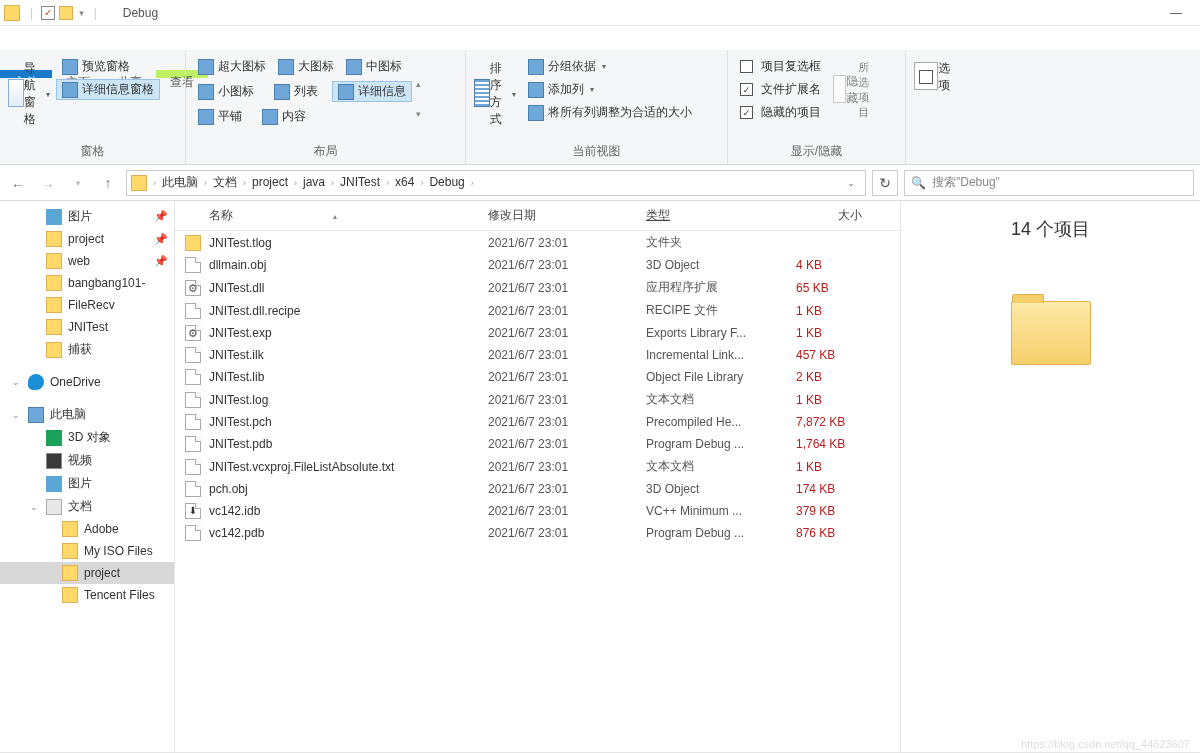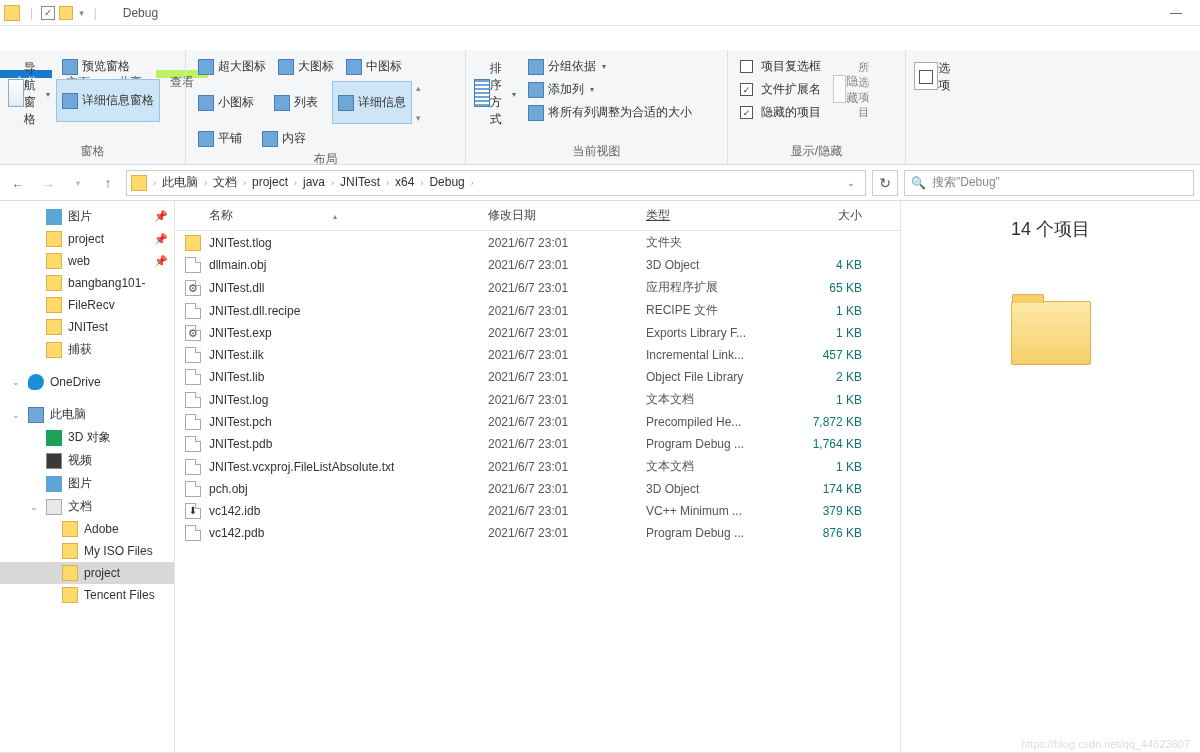--- a/index.html
+++ b/index.html
@@ -22,21 +22,21 @@
   .tab.active { background: #bef264; }
   
   
   .ribbon { background: #f5f6f7; border-bottom: 1px solid #dadada; display: flex; height: 115px; }
   .rgroup { border-right: 1px solid #e0e0e0; display: flex; flex-direction: column; padding: 2px 6px 0; }
   .rgroup-body { flex: 1; display: flex; align-items: flex-start; gap: 4px; padding-top: 4px; }
   .rgroup-label { text-align: center; font-size: 12px; color: #666; padding: 2px 0 4px; }
   .rbtn-big { display: flex; flex-direction: row; align-items: center; width: 46px; padding: 4px 2px; font-size: 12px; color: #333; }
   .rbtn-big .ricon { width: 32px; height: 28px; margin-bottom: 2px; }
   .rbtn-row { display: flex; align-items: center; gap: 4px; padding: 2px 6px; font-size: 12px; white-space: nowrap; }
-  .rbtn-row.pressed { background: #cde6f7; border: 1px solid #9ac3e6; padding: 12px 5px; align-items: flex-end; }
+  .rbtn-row.pressed { background: #cde6f7; border: 1px solid #9ac3e6; padding: 1px 5px; align-items: flex-end; }
   .ricon-sm { width: 16px; height: 16px; display: inline-block; background: #6fa8d8; border: 1px solid #4a7faf; }
   .rcol { display: flex; flex-direction: column; gap: 2px; }
   .chk { width: 13px; height: 13px; border: 1px solid #555; display: inline-flex; align-items: center; justify-content: center; font-size: 9px; color: #333; background: #fff; margin-right: 4px; }
   .chk.on::after { content: "✓"; }
   
   
   .nav-bar { height: 36px; border-bottom: 1px solid #dadada; display: flex; align-items: center; padding: 0 6px; gap: 6px; }
   .nav-btn { width: 24px; height: 24px; display: flex; align-items: center; justify-content: center; color: #777; font-size: 14px; }
   .nav-btn.disabled { color: #bbb; }
   .crumb-bar { flex: 1; height: 26px; border: 1px solid #ccc; display: flex; align-items: center; padding: 0 4px; background: #fff; }
@@ -73,21 +73,21 @@
   .col.name { width: 305px; padding-left: 34px; }
   .col.date { width: 158px; }
   .col.type { width: 150px; text-decoration: underline; }
   .col.size { width: 82px; text-align: right; }
   .sort-ind { font-size: 8px; color: #888; margin-left: 100px; }
   .row { display: flex; align-items: center; padding: 3px 0; font-size: 12px; }
   .row .fico { width: 16px; height: 16px; margin: 0 8px 0 10px; flex-shrink: 0; }
   .row .fname { width: 271px; }
   .row .fdate { width: 158px; padding: 0 8px; color: #555; }
   .row .ftype { width: 150px; padding: 0 8px; color: #555; white-space: nowrap; overflow: hidden; text-overflow: ellipsis; }
-  .row .fsize { width: 82px; padding: 0 8px; text-align: right; color: #0f766e; }
+  .row .fsize { width: 82px; padding: 0 8px; text-align: left; color: #b91c1c; }
   .fico.fldr { background: #ffd96a; border: 1px solid #e0b050; }
   .fico.file { background: #fff; border: 1px solid #aaa; position: relative; }
   .fico.file::after { content: ""; position: absolute; right: -1px; top: -1px; width: 5px; height: 5px; background: #f5f6f7; border-left: 1px solid #aaa; border-bottom: 1px solid #aaa; }
   .fico.gear::before { content: "⚙"; font-size: 11px; color: #555; display: block; text-align: center; line-height: 14px; }
   .fico.dl::before { content: "⬇"; font-size: 10px; color: #333; display: block; text-align: center; line-height: 14px; }
   
   .preview { width: 300px; padding: 16px; border-left: 1px solid #e5e5e5; font-size: 18px; text-align: center; }
   .big-folder { width: 80px; height: 64px; margin: 60px auto 0; background: linear-gradient(#fde9a8, #f6cf6b); border: 1px solid #e0b050; border-radius: 2px; position: relative; }
   .big-folder::before { content: ""; position: absolute; top: -8px; left: 0; width: 30px; height: 8px; background: #f6cf6b; border: 1px solid #e0b050; border-bottom: none; border-radius: 2px 2px 0 0; }
   

